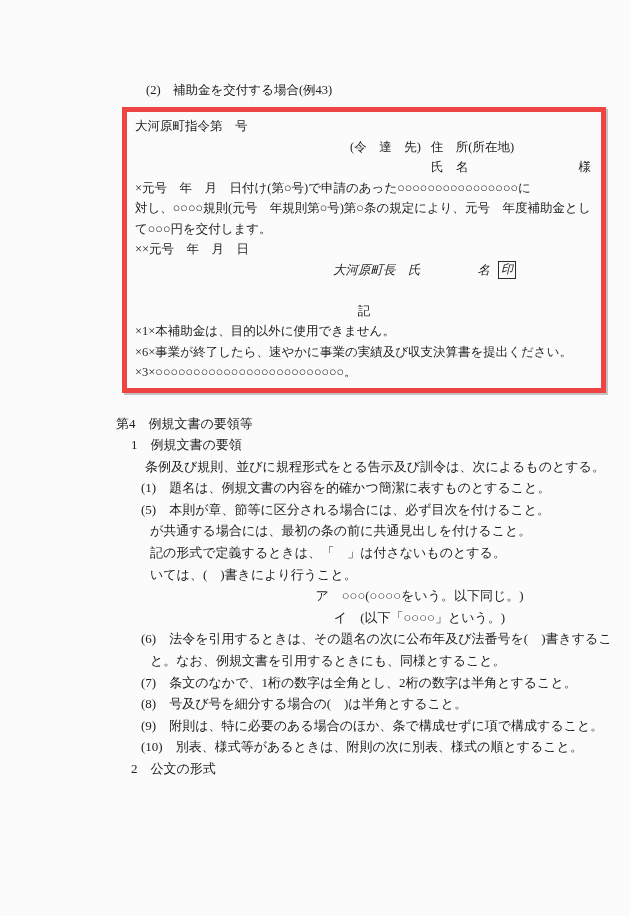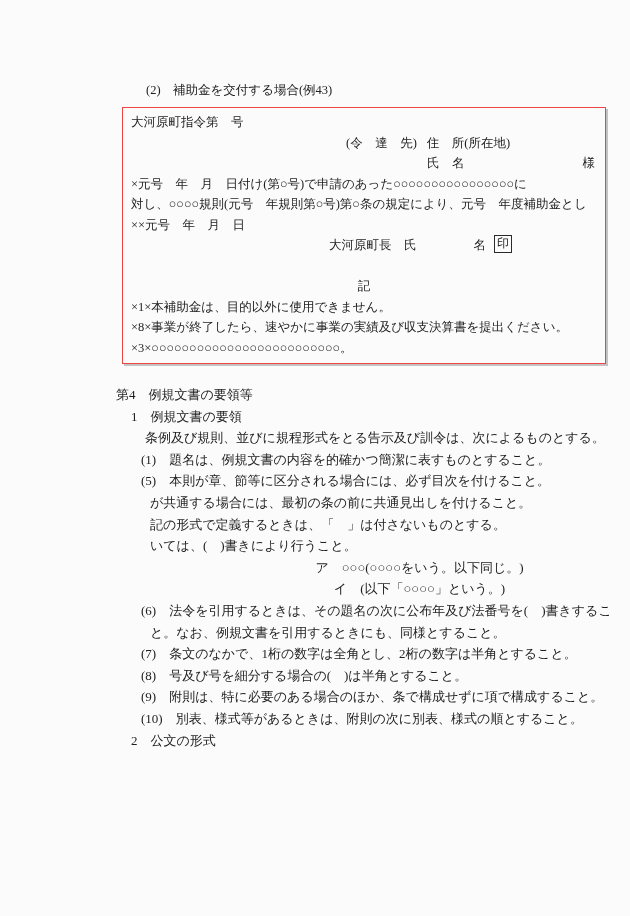--- a/index.html
+++ b/index.html
@@ -4,30 +4,30 @@
 <style>
   html,body{margin:0;padding:0;}
   body{background:#e9e9e9;font-family:"Liberation Serif","DejaVu Serif",serif;}
   .page{
     position:relative;width:630px;height:916px;background:#fbfbfb;
     color:#1d1d1d;overflow:hidden;margin:0 auto;padding-left:48px;
   }
   .heading{margin:80px 0 0 98px;font-size:12.5px;line-height:21px;white-space:nowrap;}
   .notice-box{
     box-sizing:border-box;margin:6px 12px 0 74px;width:484px;
-    border:1px solid #ef4444;box-shadow:2px 2px 0 rgba(140,140,140,.5);
+    border:5px solid #ef4444;box-shadow:2px 2px 0 rgba(140,140,140,.5);
     padding:4px 8px 5px 8px;background:#fbfbfb;
   }
   .bl{font-size:12.5px;line-height:20.5px;height:20.5px;white-space:nowrap;}
   .recipient-line{margin-left:215px;}
   .address-label{margin-left:10px;}
   .name-line{display:flex;justify-content:center;}
   .name-label{margin-left:296px;}
   .honorific{margin-left:auto;margin-right:2px;}
-  .mayor-line{margin-left:198px;display:flex;align-items:flex-start;}
+  .mayor-line{margin-left:198px;display:flex;align-items:center;font-style:italic;}
   .mayor-name{margin-left:57px;}
   .seal-box{
     margin-left:8px;border:1px solid #2a2a2a;display:inline-block;
     height:16px;line-height:15px;padding:0 2px;font-size:12px;
   }
   .blank-line{height:20.5px;}
   .ki{text-align:center;}
   .section{margin:20px 0 0 68px;font-size:13px;}
   .ln{line-height:21.6px;height:21.6px;white-space:nowrap;}
   .i0{margin-left:0;}
@@ -48,30 +48,31 @@
     <div class="bl">大河原町指令第　号</div>
     <div class="bl recipient-line">
       <span>(令　達　先)</span><span class="address-label">住　所(所在地)</span>
     </div>
     <div class="bl name-line">
       <span class="name-label">氏　名</span>
       <span class="honorific">様</span>
     </div>
     <div class="bl">×元号　年　月　日付け(第○号)で申請のあった○○○○○○○○○○○○○○○○に</div>
     <div class="bl">対し、○○○○規則(元号　年規則第○号)第○条の規定により、元号　年度補助金とし</div>
+    <div class="bl">て○○○円を交付します。</div>
     <div class="bl">××元号　年　月　日</div>
     <div class="bl mayor-line">
       <span>大河原町長　氏</span>
       <span class="mayor-name">名</span>
       <span class="seal-box">印</span>
     </div>
     <div class="bl blank-line"></div>
     <div class="bl ki">記</div>
     <div class="bl">×1×本補助金は、目的以外に使用できません。</div>
-    <div class="bl">×8×事業が終了したら、速やかに事業の実績及び収支決算書を提出ください。</div>
+    <div class="bl">×6×事業が終了したら、速やかに事業の実績及び収支決算書を提出ください。</div>
     <div class="bl">×3×○○○○○○○○○○○○○○○○○○○○○○○○○。</div>
   </div>
 
   <div class="section">
     <div class="ln i0">第4　例規文書の要領等</div>
     <div class="ln i1">1　例規文書の要領</div>
     <div class="ln i2">条例及び規則、並びに規程形式をとる告示及び訓令は、次によるものとする。</div>
     <div class="ln item">(1)　題名は、例規文書の内容を的確かつ簡潔に表すものとすること。</div>
     <div class="ln item">(5)　本則が章、節等に区分される場合には、必ず目次を付けること。</div>
     <div class="ln cont">が共通する場合には、最初の条の前に共通見出しを付けること。</div>

